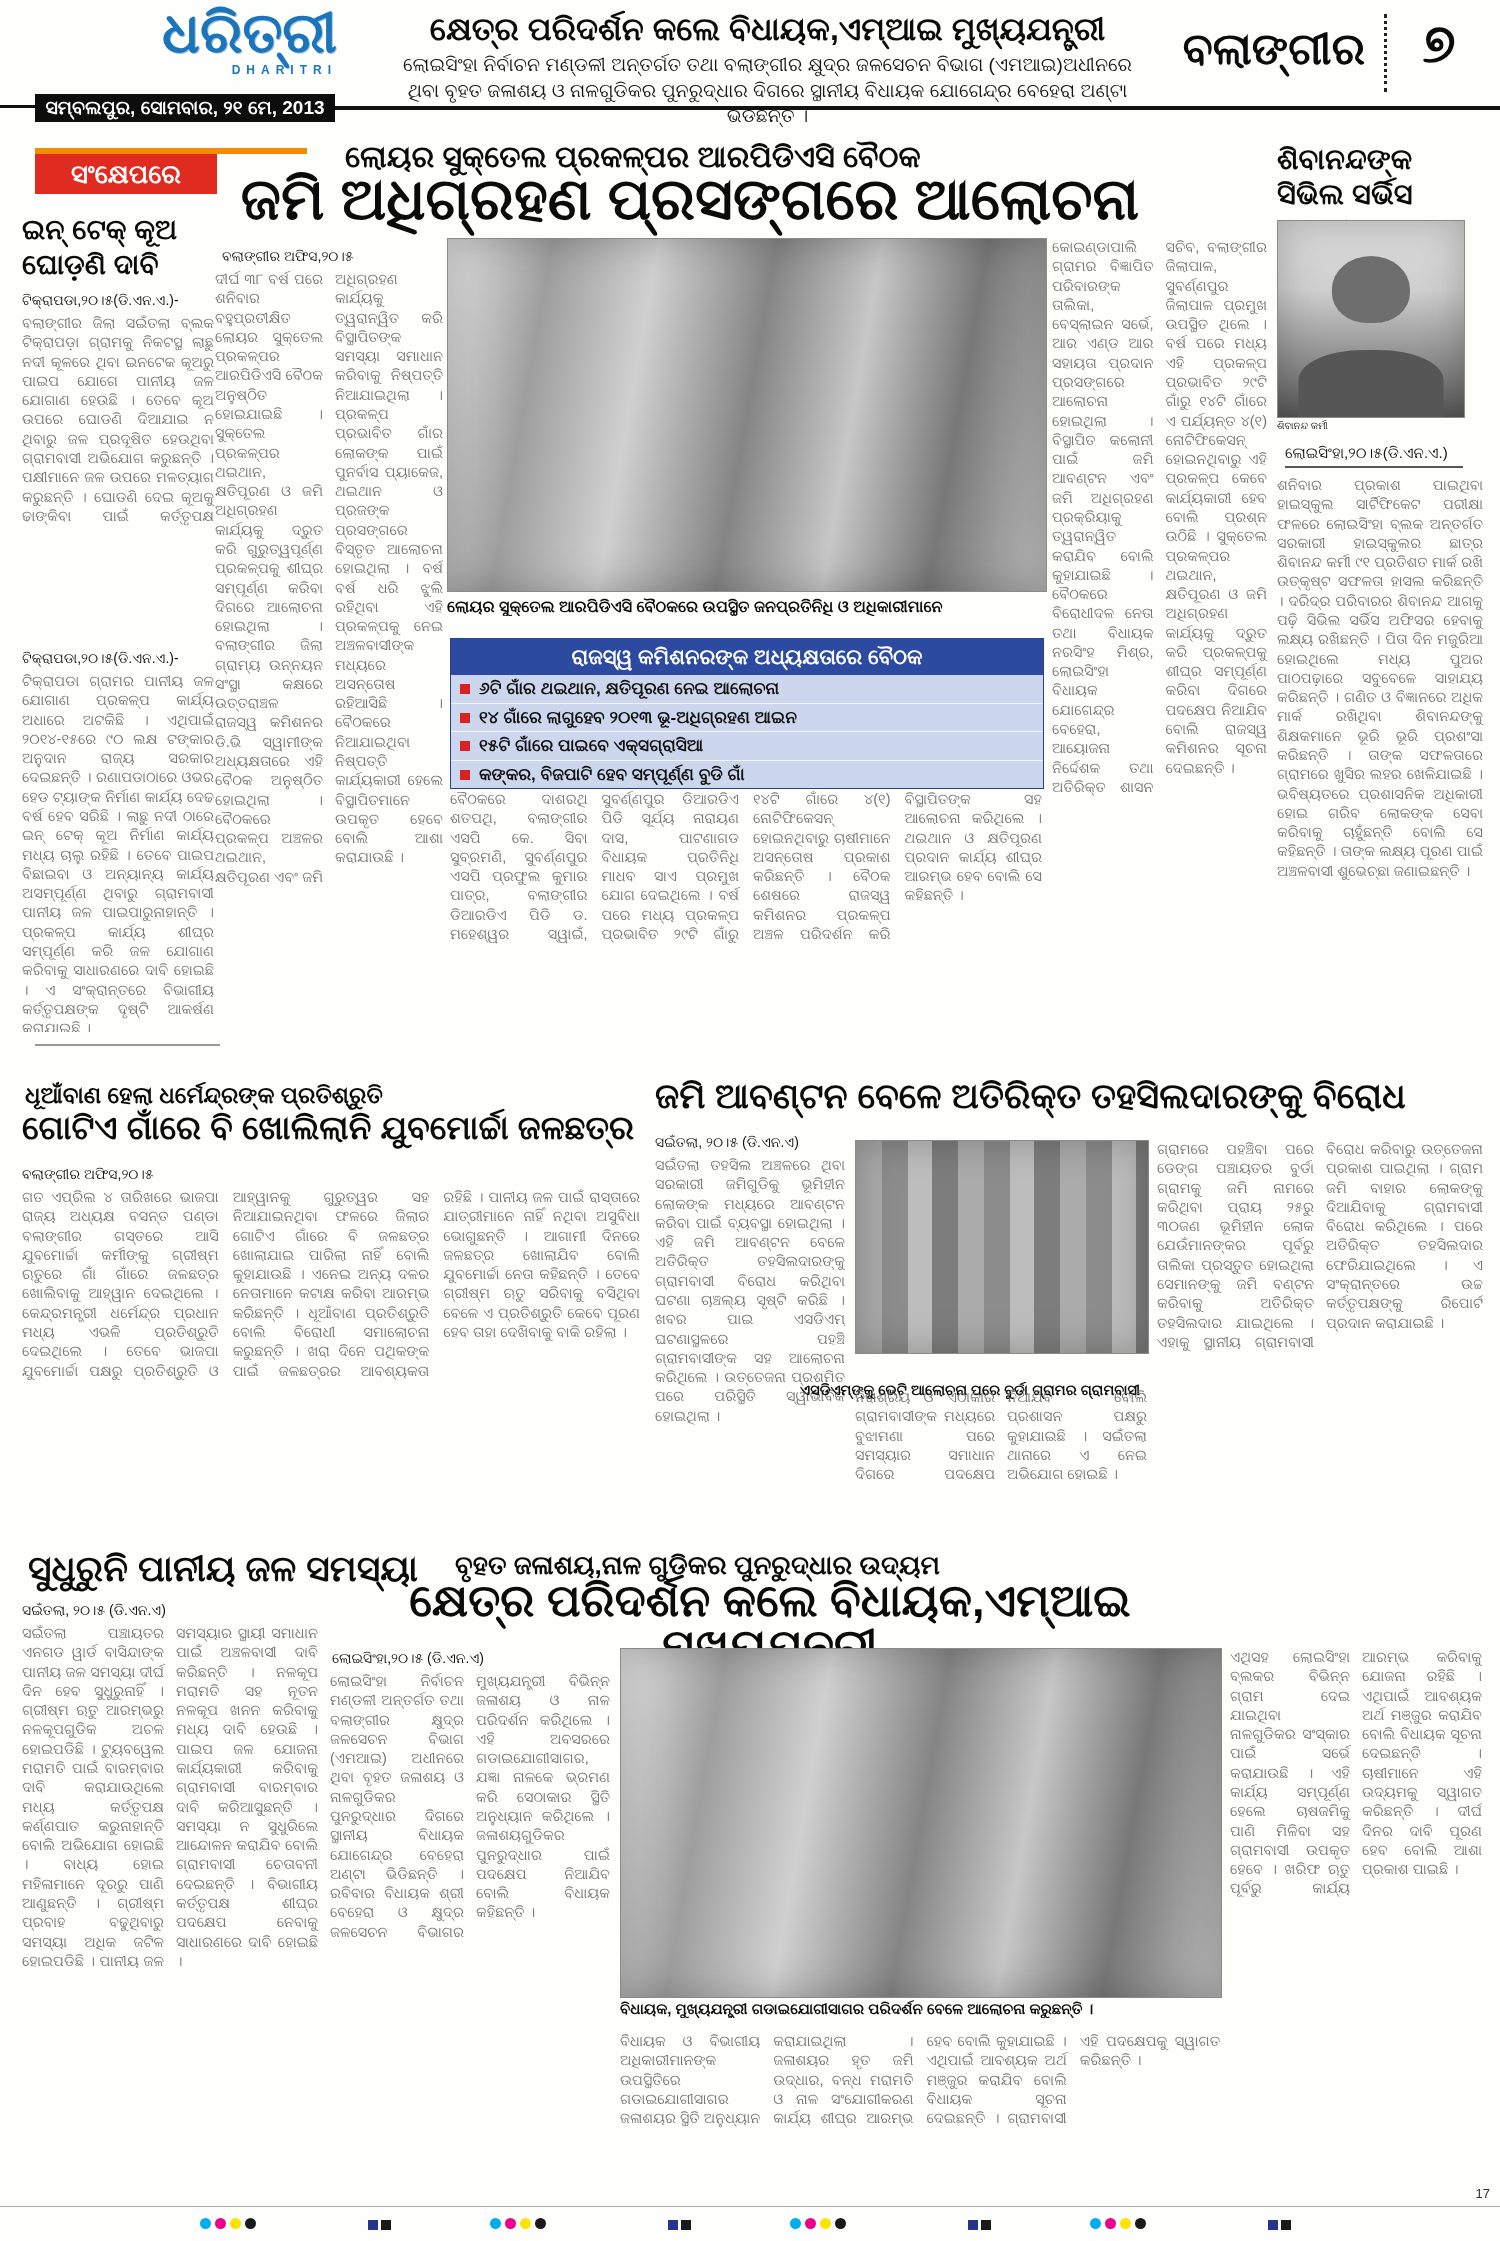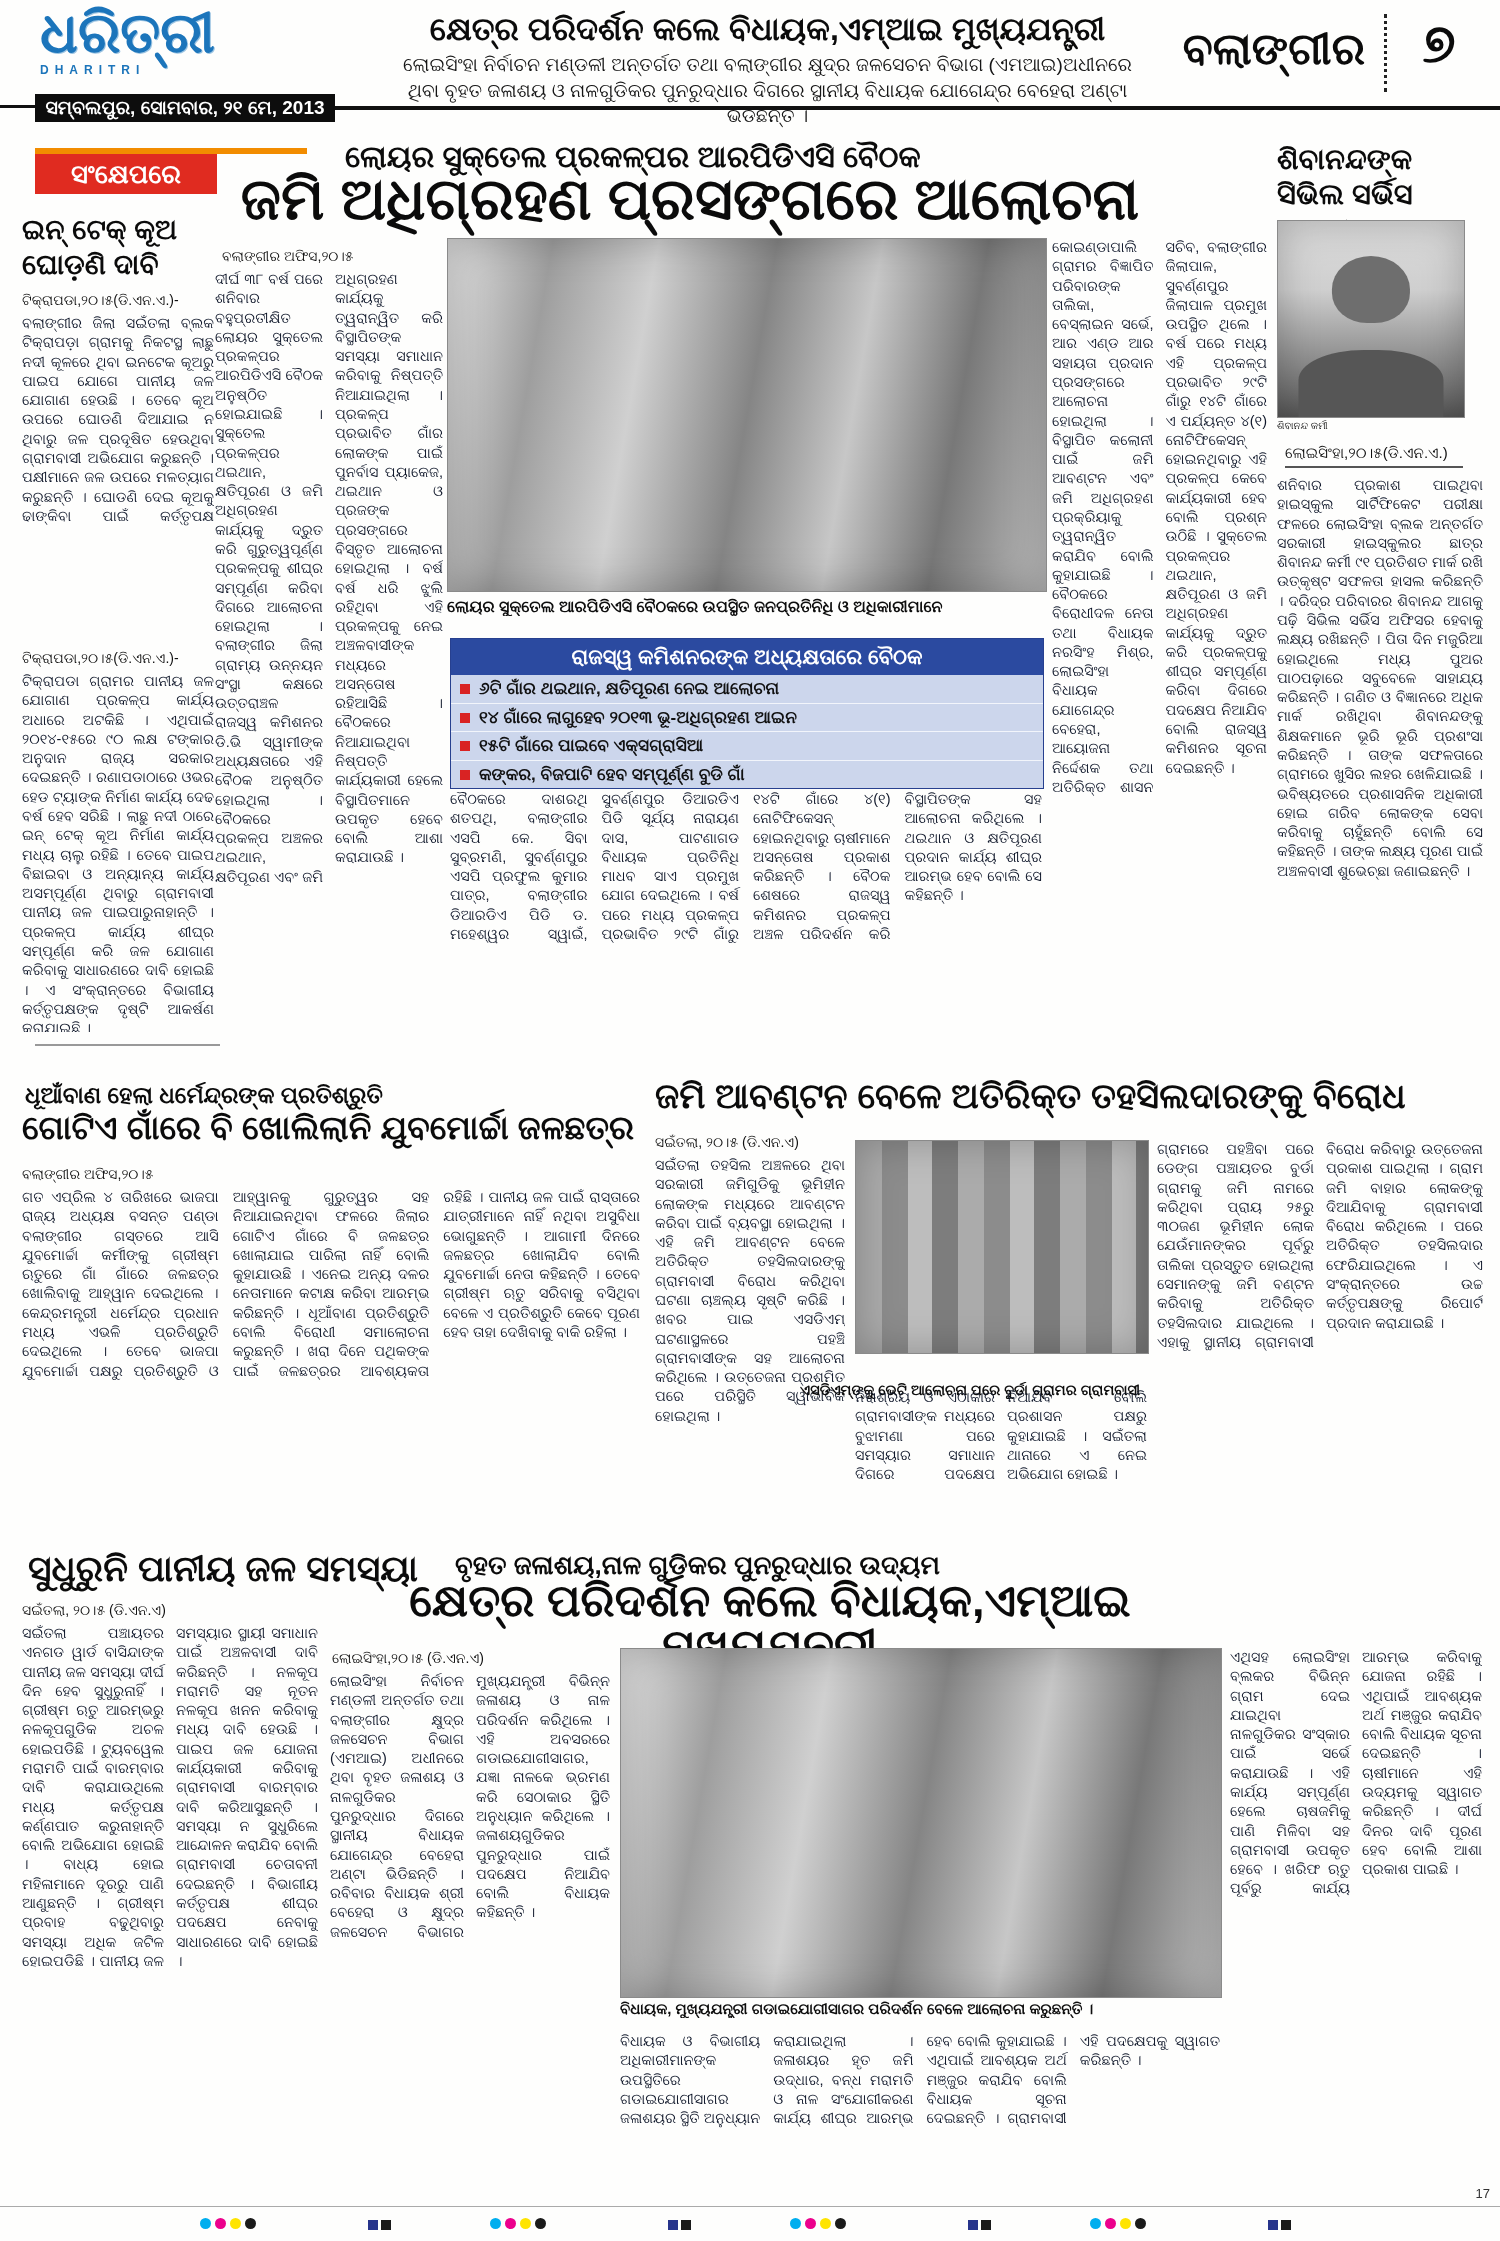--- a/index.html
+++ b/index.html
@@ -1,21 +1,21 @@
 <!DOCTYPE html>
 <html><head>
 <meta charset="utf-8">
 <style>
   html,body{margin:0;padding:0;background:#e8e8e8;}
   .page{position:relative;width:1500px;height:2241px;background:#fefefd;margin:0 auto;
         font-family:"Liberation Sans","DejaVu Sans",sans-serif;color:#111;overflow:hidden;}
   .abs{position:absolute;}
   .headline{font-weight:bold;color:#0b0b0b;}
   .bodytext{font-size:14.5px;line-height:1.33;text-align:justify;overflow:hidden;
-            column-gap:12px;color:#0f172a;}
+            column-gap:12px;color:#737373;}
   .dateline{font-size:14px;font-weight:normal;white-space:nowrap;overflow:hidden;}
   .caption{font-weight:600;color:#0d0d0d;overflow:hidden;white-space:nowrap;}
   .photo{border:1px solid #8a8a8a;box-shadow:inset 0 0 40px rgba(0,0,0,.25);}
   .photo-meeting{background:linear-gradient(100deg,#e2e2e2 0%,#9e9e9e 16%,#d0d0d0 32%,#858585 50%,#c7c7c7 66%,#787878 82%,#bdbdbd 100%);}
   .photo-crowd{background:repeating-linear-gradient(90deg,#ababab 0 26px,#8c8c8c 26px 52px,#bdbdbd 52px 76px,#7d7d7d 76px 102px);}
   .photo-portrait{background:linear-gradient(180deg,#dcdcdc 0%,#cfcfcf 35%,#8f8f8f 70%,#5c5c5c 100%);position:relative;}
   .photo-portrait::before{content:"";position:absolute;left:50%;top:18%;width:42%;height:34%;
         transform:translateX(-50%);border-radius:50% 50% 45% 45%;background:#6e6e6e;}
   .photo-portrait::after{content:"";position:absolute;left:50%;bottom:0;width:78%;height:34%;
         transform:translateX(-50%);border-radius:45% 45% 0 0;background:#565656;}
@@ -25,21 +25,21 @@
   .infobox-item + .infobox-item{border-top:1px solid #f2f5fb;}
   .bullet{position:absolute;left:9px;top:9px;width:10px;height:10px;background:#d92323;}
   .mark-dot{display:inline-block;width:11px;height:11px;border-radius:50%;margin-right:4px;vertical-align:middle;}
   .mark-sq{display:inline-block;width:10px;height:10px;margin-right:3px;vertical-align:middle;}
 </style>
 </head>
 <body>
 
 <div class="page">
 
-  <div class="abs" style="left:40px;top:4px;width:290px;text-align:left;">
+  <div class="abs" style="left:47px;top:4px;width:290px;text-align:right;">
     <div style="font-size:56px;font-weight:bold;color:#1c75bb;line-height:1.05;text-shadow:1px 1px 0 #9cc4e2;">ଧରିତ୍ରୀ</div>
     <div style="font-size:12px;font-weight:bold;color:#1c75bb;letter-spacing:6px;">DHARITRI</div>
   </div>
 
   <div class="abs" style="left:0;top:105px;width:35px;height:3px;background:#111;"></div>
   <div class="abs" style="left:35px;top:94px;width:300px;height:28px;background:#0d0d0d;color:#fff;font-size:19px;font-weight:bold;line-height:28px;text-align:center;overflow:hidden;">ସମ୍ବଲପୁର, ସୋମବାର, ୨୧ ମେ, 2013</div>
   <div class="abs" style="left:335px;top:106px;width:1165px;height:4px;background:#111;"></div>
 
   <div class="abs" style="left:395px;top:12px;width:745px;text-align:center;">
     <div class="headline" style="font-size:32px;line-height:1.1;margin-bottom:5px;">କ୍ଷେତ୍ର ପରିଦର୍ଶନ କଲେ ବିଧାୟକ,ଏମ୍‌ଆଇ ମୁଖ୍ୟଯନ୍ତ୍ରୀ</div>

